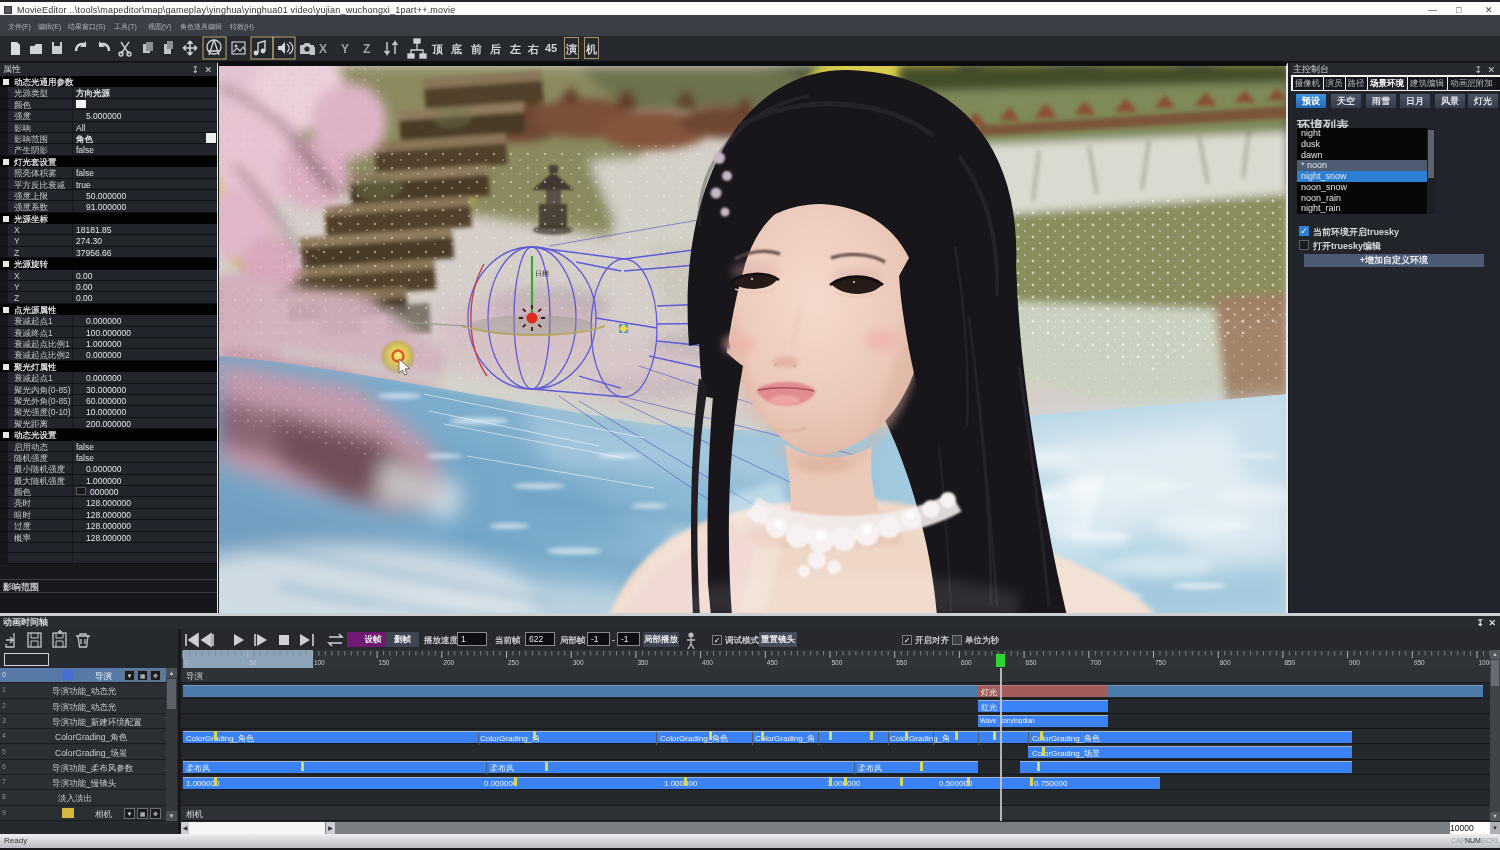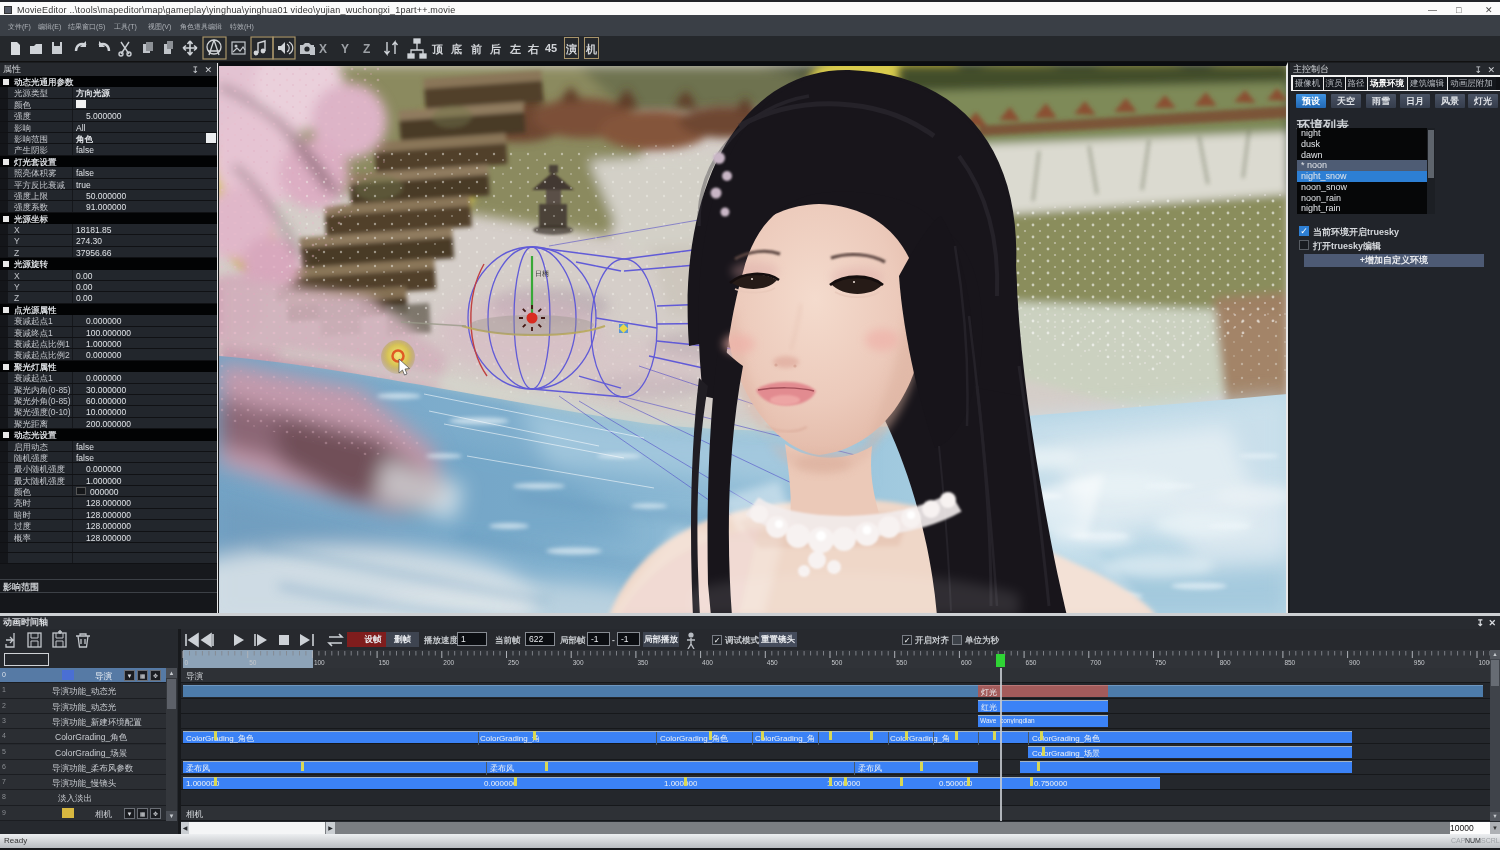--- a/index.html
+++ b/index.html
@@ -845,21 +845,21 @@
           <path d="M27,4 l-9,6 9,6 z M29,4 v12"></path>
           <path d="M50,4 l10,6 -10,6 z" stroke="none"></path>
           <path d="M71,4 v12 M73,4 l10,6 -10,6 z" stroke="none"></path>
             <path d="M71,4 v12"></path>
           <rect x="95" y="5" width="10" height="10" stroke="none"></rect>
           <path d="M116,4 l10,6 -10,6 z" stroke="none"></path>
             <path d="M129,4 v12"></path>
           <path d="M145,7 h13 l-3,-3 M158,13 h-13 l3,3" fill="none"></path>
         </g>
       </svg>
-      <div class="tpbtn" style="left:166px;width:52px;background:#7f1d1d;">设帧</div>
+      <div class="tpbtn" style="left:166px;width:52px;background:#701a75;">设帧</div>
       <div class="tpbtn" style="left:205px;width:33px;">删帧</div>
       <div class="tplab" style="left:243px;">播放速度</div>
       <div class="tpinp" style="left:276px;width:30px;">1</div>
       <div class="tplab" style="left:314px;">当前帧</div>
       <div class="tpinp" style="left:344px;width:30px;">622</div>
       <div class="tplab" style="left:379px;">局部帧</div>
       <div class="tpinp" style="left:406px;width:23px;">-1</div>
       <div class="tplab" style="left:431px;">-</div>
       <div class="tpinp" style="left:436px;width:23px;">-1</div>
       <div class="tpbtn" style="left:462px;width:36px;">局部播放</div>

